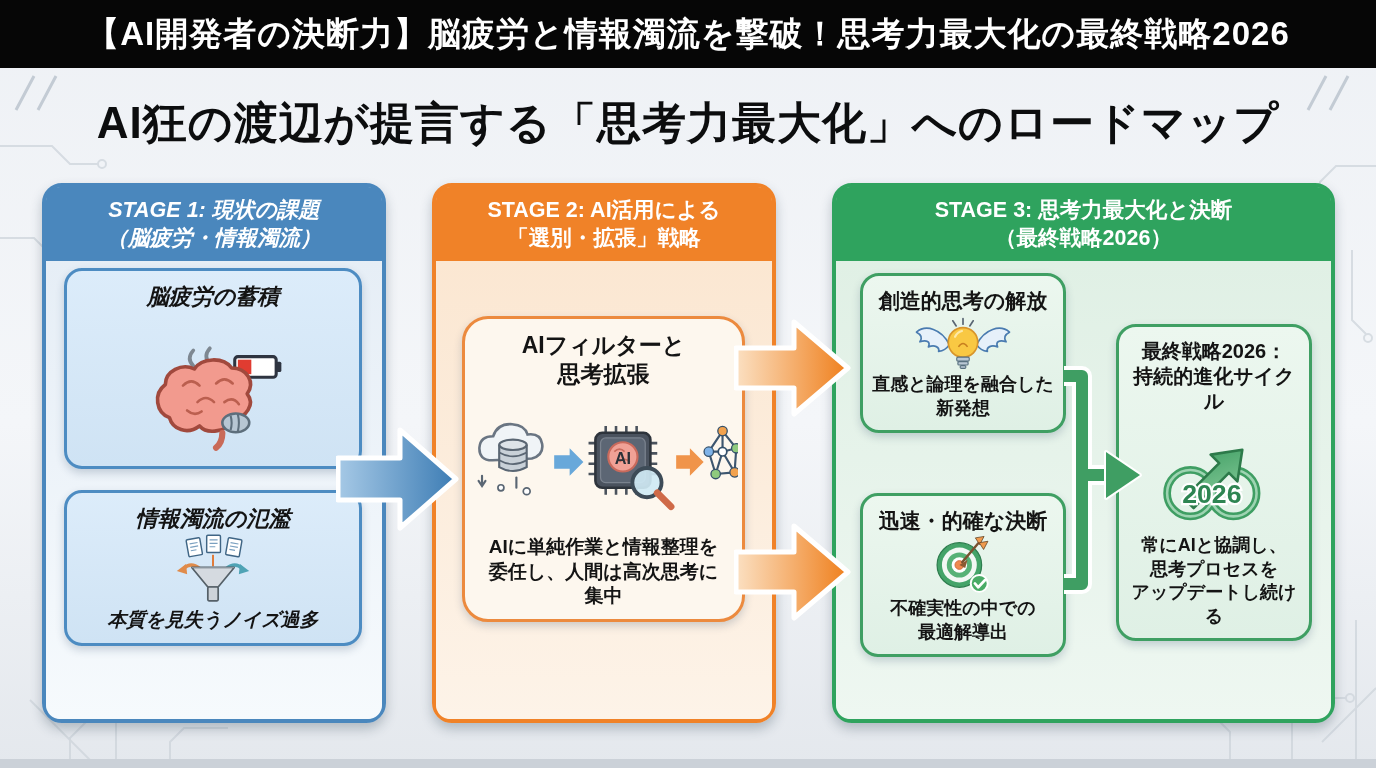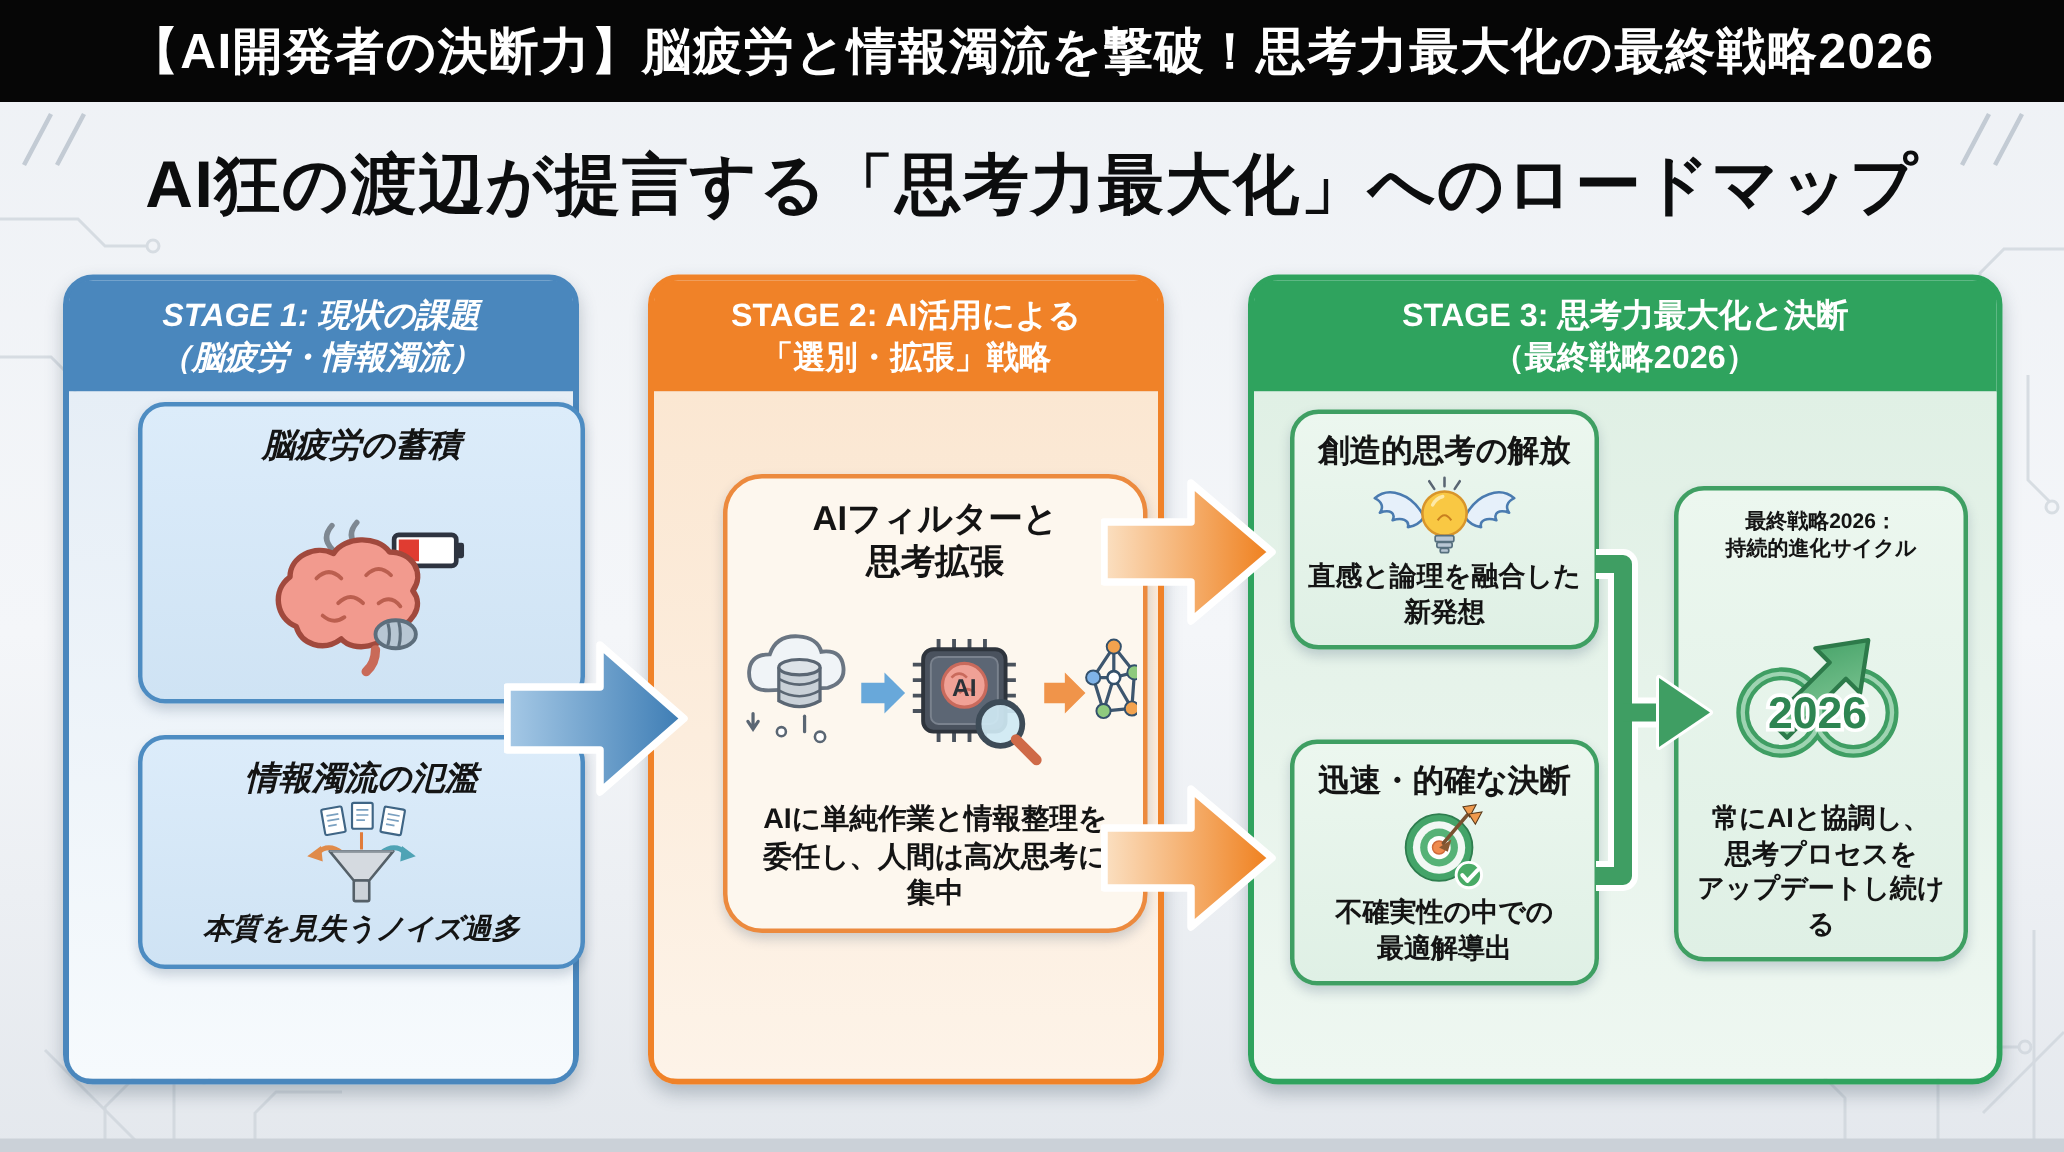--- a/index.html
+++ b/index.html
@@ -43,33 +43,33 @@
   .p3 .panel-header { background:#2fa35e; }
   .p3 .panel-body { background:linear-gradient(180deg,#e0f0e5,#eef7f1); }
   
   .card {
     position:absolute; box-sizing:border-box; border-radius:18px;
     display:flex; flex-direction:column; align-items:center; justify-content:space-between;
     padding:12px 8px 10px; box-shadow:0 4px 8px rgba(40,70,100,.22);
   }
   .card-title { font-size:22px; font-weight:900; color:#141414; text-align:center; line-height:1.25; }
   .card-caption { font-size:19px; font-weight:800; color:#141414; text-align:center; line-height:1.3; }
-  .blue-card  { background:linear-gradient(180deg,#dcecfa,#cfe3f4); border:3px solid #4d8cc2;margin-left:28px; }
+  .blue-card  { background:linear-gradient(180deg,#dcecfa,#cfe3f4); border:3px solid #4d8cc2; }
   .s1c1 { left:18px; top:7px;   width:298px; height:201px; }
   .s1c2 { left:18px; top:229px; width:298px; height:156px; }
-  .orange-card { background:#fdf7ee; border:3.5px solid #ec8a3e; border-radius:26px;margin-left:20px; }
+  .orange-card { background:#fdf7ee; border:3.5px solid #ec8a3e; border-radius:26px; }
   .s2c  { left:26px; top:55px; width:283px; height:306px; }
   .s2c .card-title { font-size:23px; }
   .green-card { background:linear-gradient(180deg,#ecf7ef,#dff0e5); border:3px solid #3f9f63; }
   .s3c1 { left:24px;  top:12px;  width:206px; height:160px;border-radius:19px; }
   .s3c2 { left:24px;  top:232px; width:206px; height:164px; }
   .s3r  { left:280px; top:63px;  width:196px; height:317px; border-radius:20px; }
   .s3c1 .card-title,.s3c2 .card-title { font-size:21px; }
   .s3c1 .card-caption,.s3c2 .card-caption { font-size:18px; }
-  .s3r .card-title { font-size:14px; }
+  .s3r .card-title { font-size:20px; }
   .s3r .card-caption { font-size:18px; }
   
   .flow { position:absolute; z-index:5; }
   .steam { stroke:#7e8892; stroke-width:3.5; fill:none; stroke-linecap:round; }
 </style>
 </head>
 <body>
 
 <div class="root">
 

